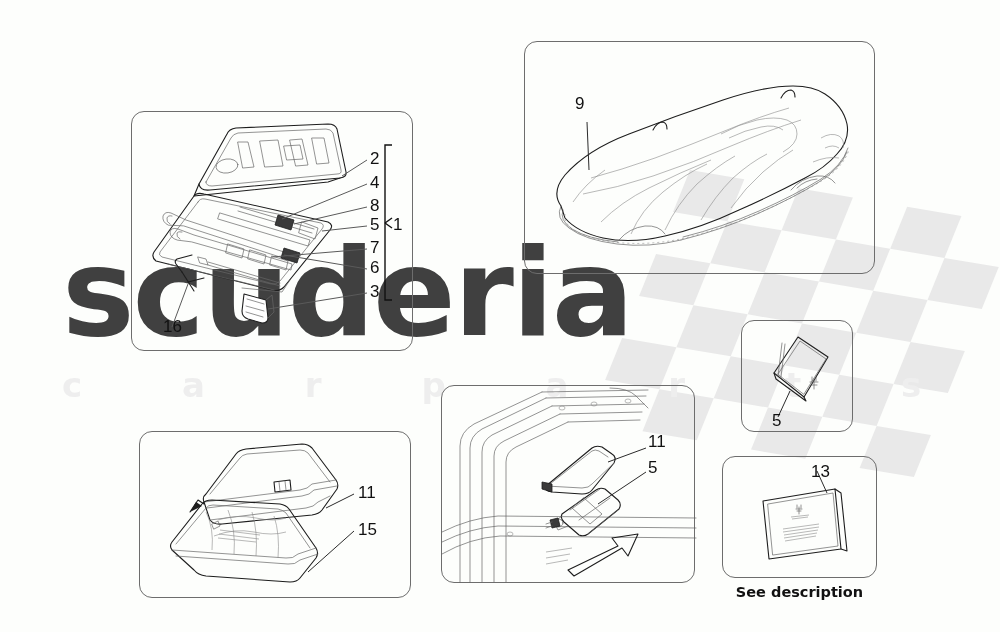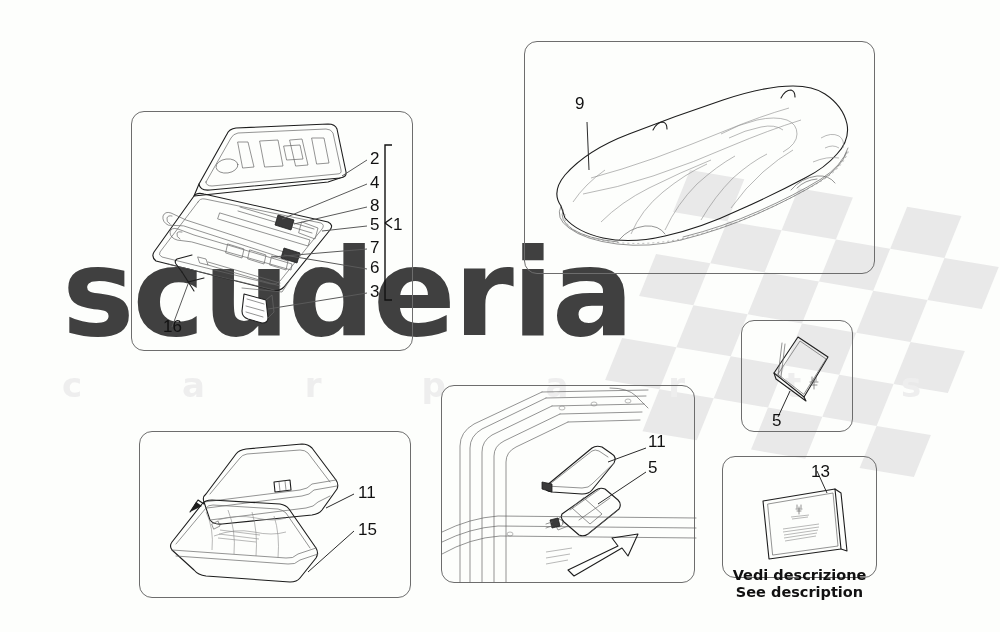--- a/index.html
+++ b/index.html
@@ -360,16 +360,15 @@
       <path class="art-thin" d="M76 50 L76 57 M73 52 L79 52 M74 54 L78 54 M74 48 L74 51 M78 48 L78 51"></path>
       <path class="art-fine" d="M68 60 L86 58 M69 62 L85 60"></path>
       <path class="art-fine" d="M60 72 L96 67 M60 75 L96 70 M61 78 L95 73 M61 81 L94 76 M62 84 L93 79"></path>
     </svg>
     <svg width="155" height="122" viewBox="0 0 155 122" style="pointer-events:none;">
       <path class="lead" d="M104 36 L94 14"></path>
     </svg>
   </div>
   <div class="label" style="left:811px;top:463px;">13</div>
 
-  <div class="cap" style="left:722px;top:566px;width:155px;">Vedi descrizione</div>
   <div class="cap" style="left:722px;top:583px;width:155px;">See description</div>
 
 </div>
 
 </body></html>

